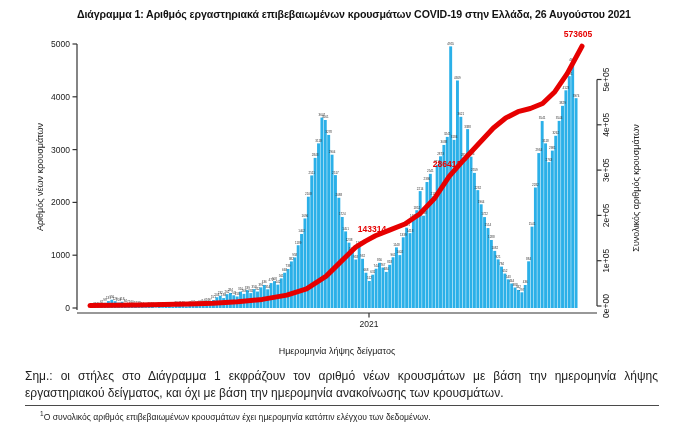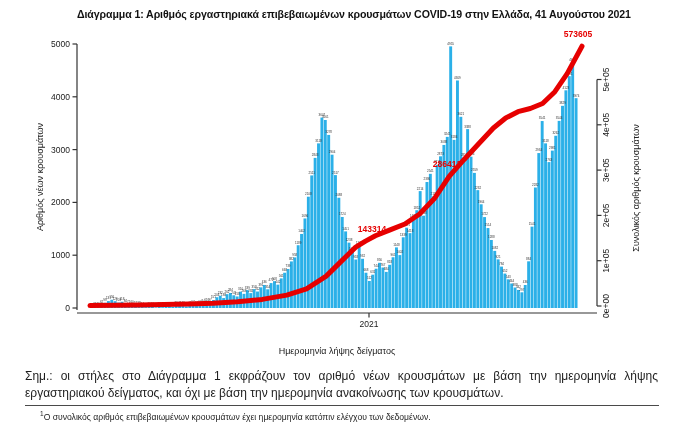--- a/index.html
+++ b/index.html
@@ -33,21 +33,21 @@
     position:absolute;left:40px;top:410px;width:600px;
     font-size:8.6px;color:#1d1d1d;
   }
   .footnote sup{font-size:6.5px;}
 </style>
 </head>
 <body>
 
 <div class="page">
 
-  <div class="figure-title">Διάγραμμα 1: Αριθμός εργαστηριακά επιβεβαιωμένων κρουσμάτων COVID-19 στην Ελλάδα, 41 Αυγούστου 2021</div>
+  <div class="figure-title">Διάγραμμα 1: Αριθμός εργαστηριακά επιβεβαιωμένων κρουσμάτων COVID-19 στην Ελλάδα, 26 Αυγούστου 2021</div>
 
   <svg id="chart-svg" width="673" height="365">
       <g>
         <rect x="90.00" y="307.58" width="2.91" height="0.42" fill="#2bb0e8"></rect>
         <rect x="93.39" y="306.89" width="2.91" height="1.11" fill="#2bb0e8"></rect>
         <rect x="96.78" y="306.15" width="2.91" height="1.85" fill="#2bb0e8"></rect>
         <rect x="100.17" y="304.73" width="2.91" height="3.27" fill="#2bb0e8"></rect>
         <rect x="103.56" y="302.77" width="2.91" height="5.23" fill="#2bb0e8"></rect>
         <rect x="106.94" y="301.08" width="2.91" height="6.92" fill="#2bb0e8"></rect>
         <rect x="110.33" y="299.76" width="2.91" height="8.24" fill="#2bb0e8"></rect>

